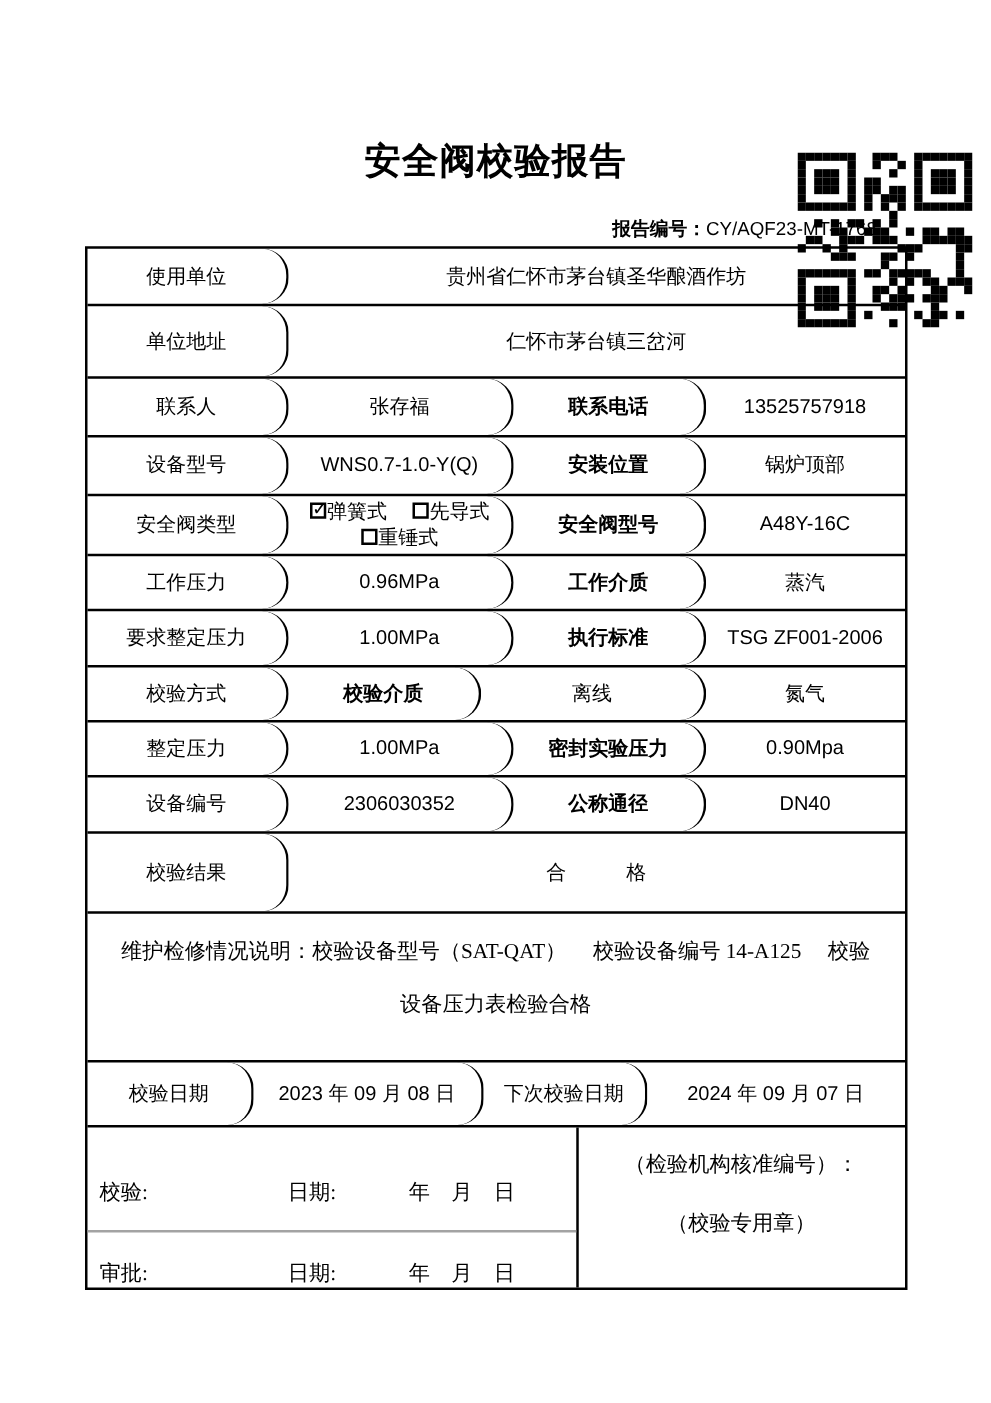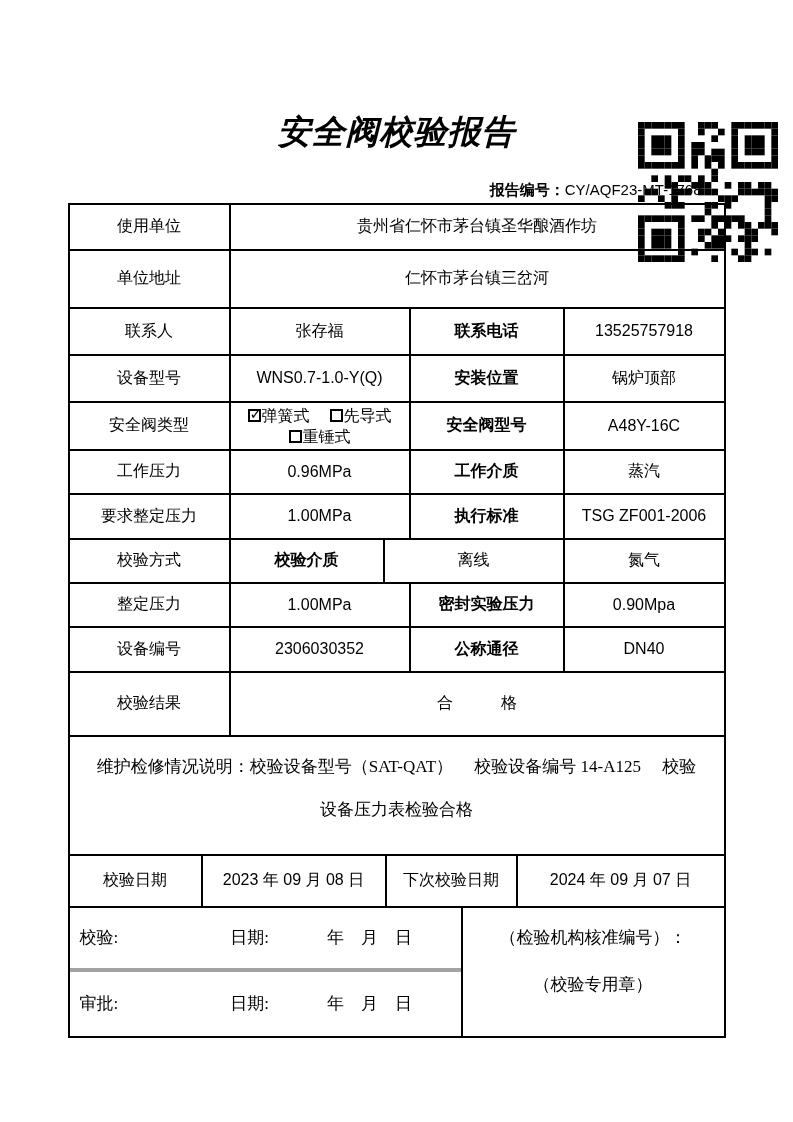--- a/index.html
+++ b/index.html
@@ -2,47 +2,47 @@
 <html><head>
 <meta charset="utf-8">
 <style>
   * { margin:0; padding:0; box-sizing:border-box; }
   html,body { background:#fff; }
   body { width:793px; height:1122px; font-family:"Liberation Serif", serif; color:#000; position:relative; overflow:hidden; }
   .page { position:relative; width:793px; height:1122px; background:#fff; }
 
   .qr { position:absolute; top:12px; right:15px; width:140px; height:140px; }
 
-  .doc-title { margin-top:110px; text-align:center; font-size:33px; font-weight:bold; letter-spacing:1px; line-height:1.35;font-style:italic; }
+  .doc-title { margin-top:110px; text-align:center; font-size:29px; font-weight:bold; letter-spacing:1px; line-height:1.35; }
 
   .report-no { width:658px; margin:26px auto 4px; text-align:right; padding-right:24px; font-size:15px; line-height:18px; }
   .report-no .lbl { font-weight:600; }
   .report-no .val { font-family:"Liberation Sans", sans-serif; }
 
   .vtable { width:658px; margin:0 auto; border:2px solid #000; font-size:16px; }
   .trow { display:flex; border-bottom:2px solid #000; }
   .trow:last-child { border-bottom:none; }
-  .cell { display:flex; align-items:center; justify-content:center; border-right:2px solid #000; text-align:center; }
+  .cell { display:flex; align-items:center; justify-content:center; border-right:2px solid #000; text-align:center;border-radius:21px; }
   .cell:last-child { border-right:none; }
   .c1 { width:161px; } .c2 { width:180px; } .c3 { width:154px;font-weight:bold; } .cflex { flex:1; }
   .d1 { width:133px; } .d2 { width:184px; } .d3 { width:131px; }
   .sans { font-family:"Liberation Sans", sans-serif; }
 
   .cbx-cell { flex-direction:column; justify-content:center; line-height:21px; }
   .cbx-line { white-space:nowrap; }
   .cbx { display:inline-block; width:13px; height:13px; border:2px solid #000; position:relative; vertical-align:-1px; margin-right:1px; }
   .cbx .mark { position:absolute; top:-7px; left:0px; font-size:15px; font-weight:bold; font-family:"DejaVu Sans", sans-serif; }
   .cbx-gap { display:inline-block; width:20px; }
 
   .notes { display:block; text-align:center; padding:8px 10px 0; line-height:43px; font-size:17px; }
 
   .sign-wrap { display:flex; }
   .sign-left { width:393px; border-right:2px solid #000; }
   .sign-row { height:64px; display:flex; align-items:center; padding-left:10px; font-size:17px; }
-  .sign-row.first { border-bottom:4px solid #a3a3a3; }
+  .sign-row.first { border-bottom:2px solid #a3a3a3;margin-top:20px; }
   .sign-date { margin-left:112px; }
   .sign-ymd { margin-left:58px; }
   .stamp { flex:1; display:flex; flex-direction:column; align-items:center; justify-content:center; gap:24px; padding-bottom:22px; font-size:17px; }
 </style>
 </head>
 <body>
 
 <div class="page">
 
   <svg class="qr" id="qr" viewBox="0 0 147 147" xmlns="http://www.w3.org/2000/svg">

